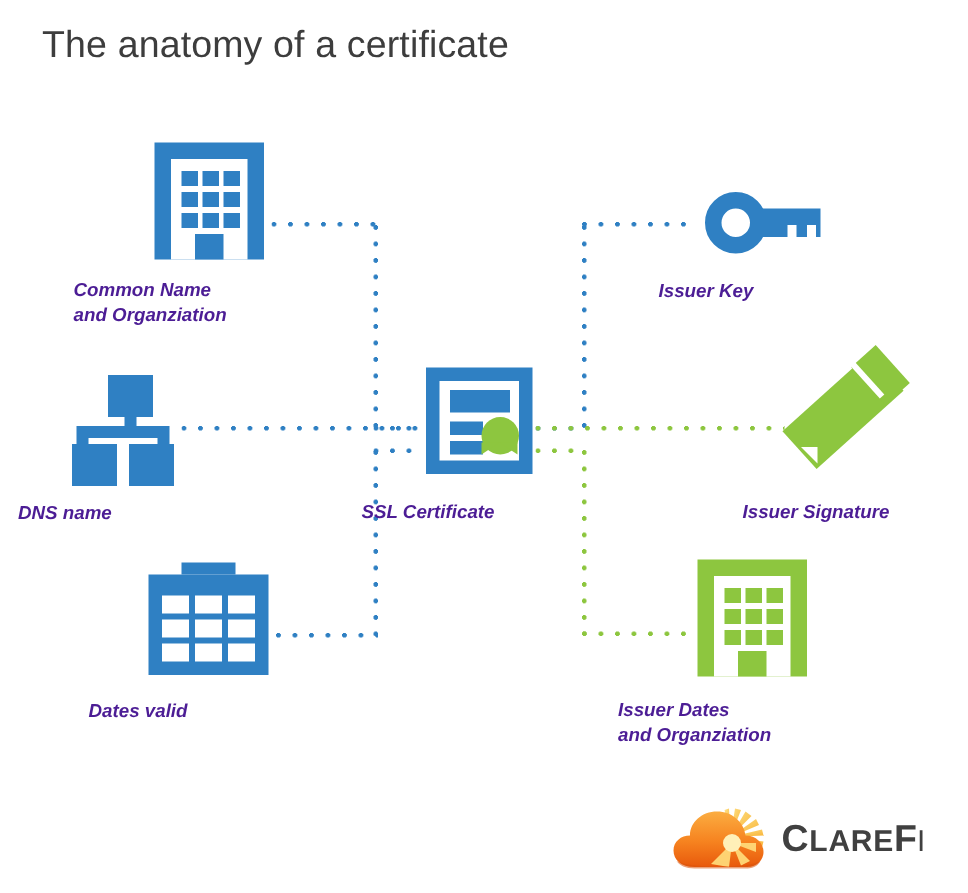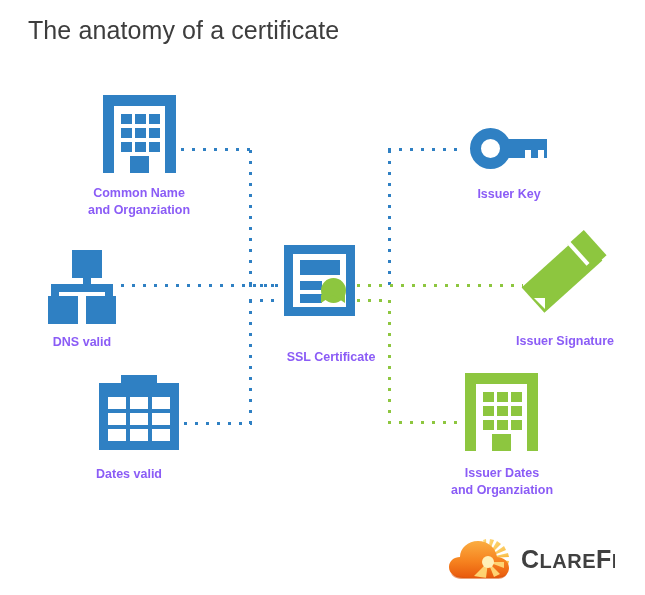--- a/index.html
+++ b/index.html
@@ -30,24 +30,24 @@
     color: #3d3d3d;
     letter-spacing: 0.1px;
     white-space: nowrap;
   }
 
   
   .node-label {
     position: absolute;
     font-size: 12.5px;
     font-weight: bold;
-    color: #8b5cf6;
-    text-align: center;
+    color: #4c1d95;
     line-height: 17px;
     white-space: pre-line;
+    font-style: italic;
   }
 
   
   .node {
     position: absolute;
   }
   .icon-box {
     position: absolute;
   }
   .bld-frame {
@@ -204,21 +204,21 @@
       <div class="dns-part" style="left:3px; top:34px; width:62px; height:8px; background:#2f80c3;"></div>
 
       <div class="dns-part" style="left:3px; top:42px; width:8px; height:8px; background:#2f80c3;"></div>
 
       <div class="dns-part" style="left:57px; top:42px; width:8px; height:8px; background:#2f80c3;"></div>
 
       <div class="dns-part" style="left:0px; top:46px; width:30px; height:28px; background:#2f80c3;"></div>
 
       <div class="dns-part" style="left:38px; top:46px; width:30px; height:28px; background:#2f80c3;"></div>
     </div>
-    <div class="node-label" style="left:12px; top:334px; width:140px;">DNS valid</div>
+    <div class="node-label" style="left:12px; top:334px; width:140px;">DNS name</div>
   </div>
 
   <div class="node" style="left:0;top:0;">
     <div class="icon-box" style="left:99px; top:375px; width:80px; height:75px;">
 
       <div class="cal-tab" style="left:22px; top:0px; width:36px; height:8px; background:#2f80c3;"></div>
 
       <div class="cal-body" style="left:0px; top:8px; width:80px; height:67px; background:#2f80c3;"></div>
 
       <div class="cal-cell" style="left:9px;  top:22px; width:18px; height:12px;"></div>
@@ -241,21 +241,21 @@
       <div class="cert-bar" style="left:16px; top:15px; width:40px; height:15px; background:#2f80c3;"></div>
 
       <div class="cert-bar" style="left:16px; top:36px; width:22px; height:9px; background:#2f80c3;"></div>
       <div class="cert-bar" style="left:16px; top:49px; width:22px; height:9px; background:#2f80c3;"></div>
 
       <div class="seal-circle" style="left:37px; top:33px; width:25px; height:25px; background:#8dc63f;"></div>
       <div class="seal-tail" style="left:37px; top:50px;
            border-left:12.5px solid #8dc63f; border-right:12.5px solid #8dc63f;
            border-bottom:8px solid transparent;"></div>
     </div>
-    <div class="node-label" style="left:261px; top:333px; width:140px;margin-top:16px;">SSL Certificate</div>
+    <div class="node-label" style="left:241px; top:333px; width:140px;">SSL Certificate</div>
   </div>
 
   <div class="node" style="left:0;top:0;">
     <div class="icon-box" style="left:470px; top:128px; width:77px; height:41px;">
       <div class="key-head" style="left:0px; top:0px; width:41px; height:41px;
            border:11px solid #2f80c3; background:#ffffff;"></div>
       <div class="key-shaft" style="left:34px; top:11px; width:43px; height:19px; background:#2f80c3;"></div>
       <div class="key-notch" style="left:55px; top:22px; width:6px; height:9px;"></div>
       <div class="key-notch" style="left:68px; top:22px; width:6px; height:9px;"></div>
     </div>

